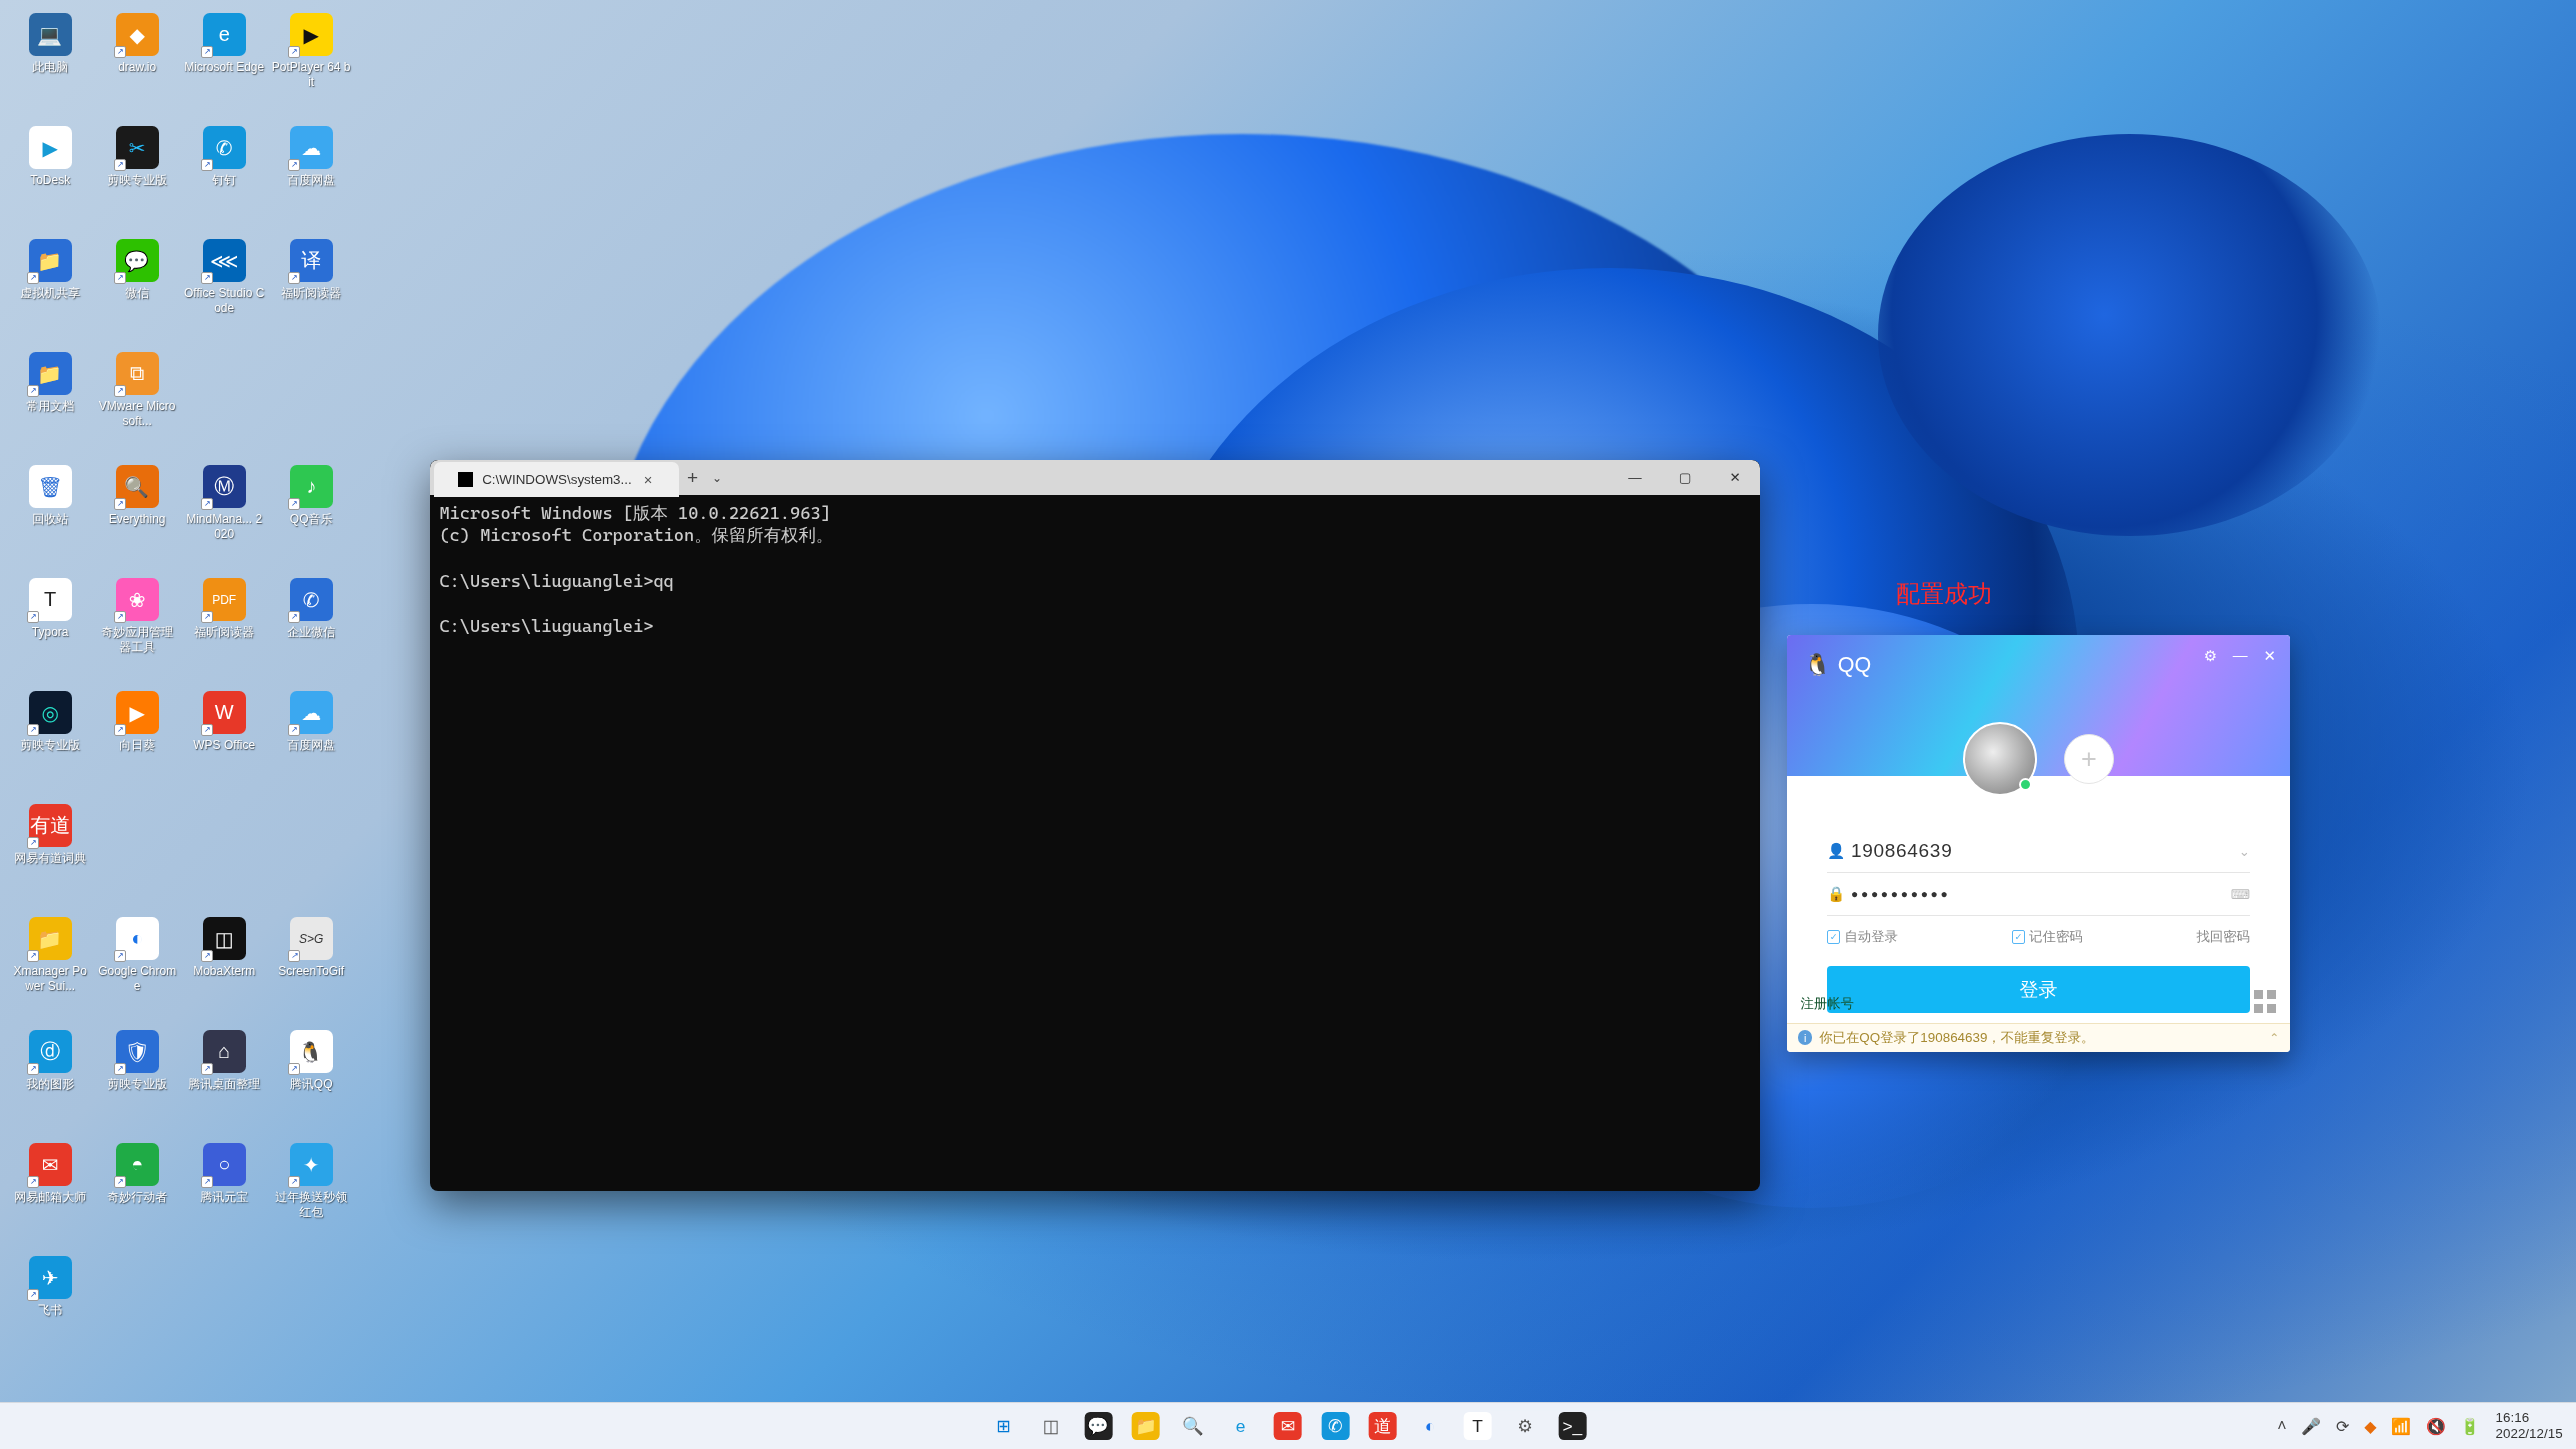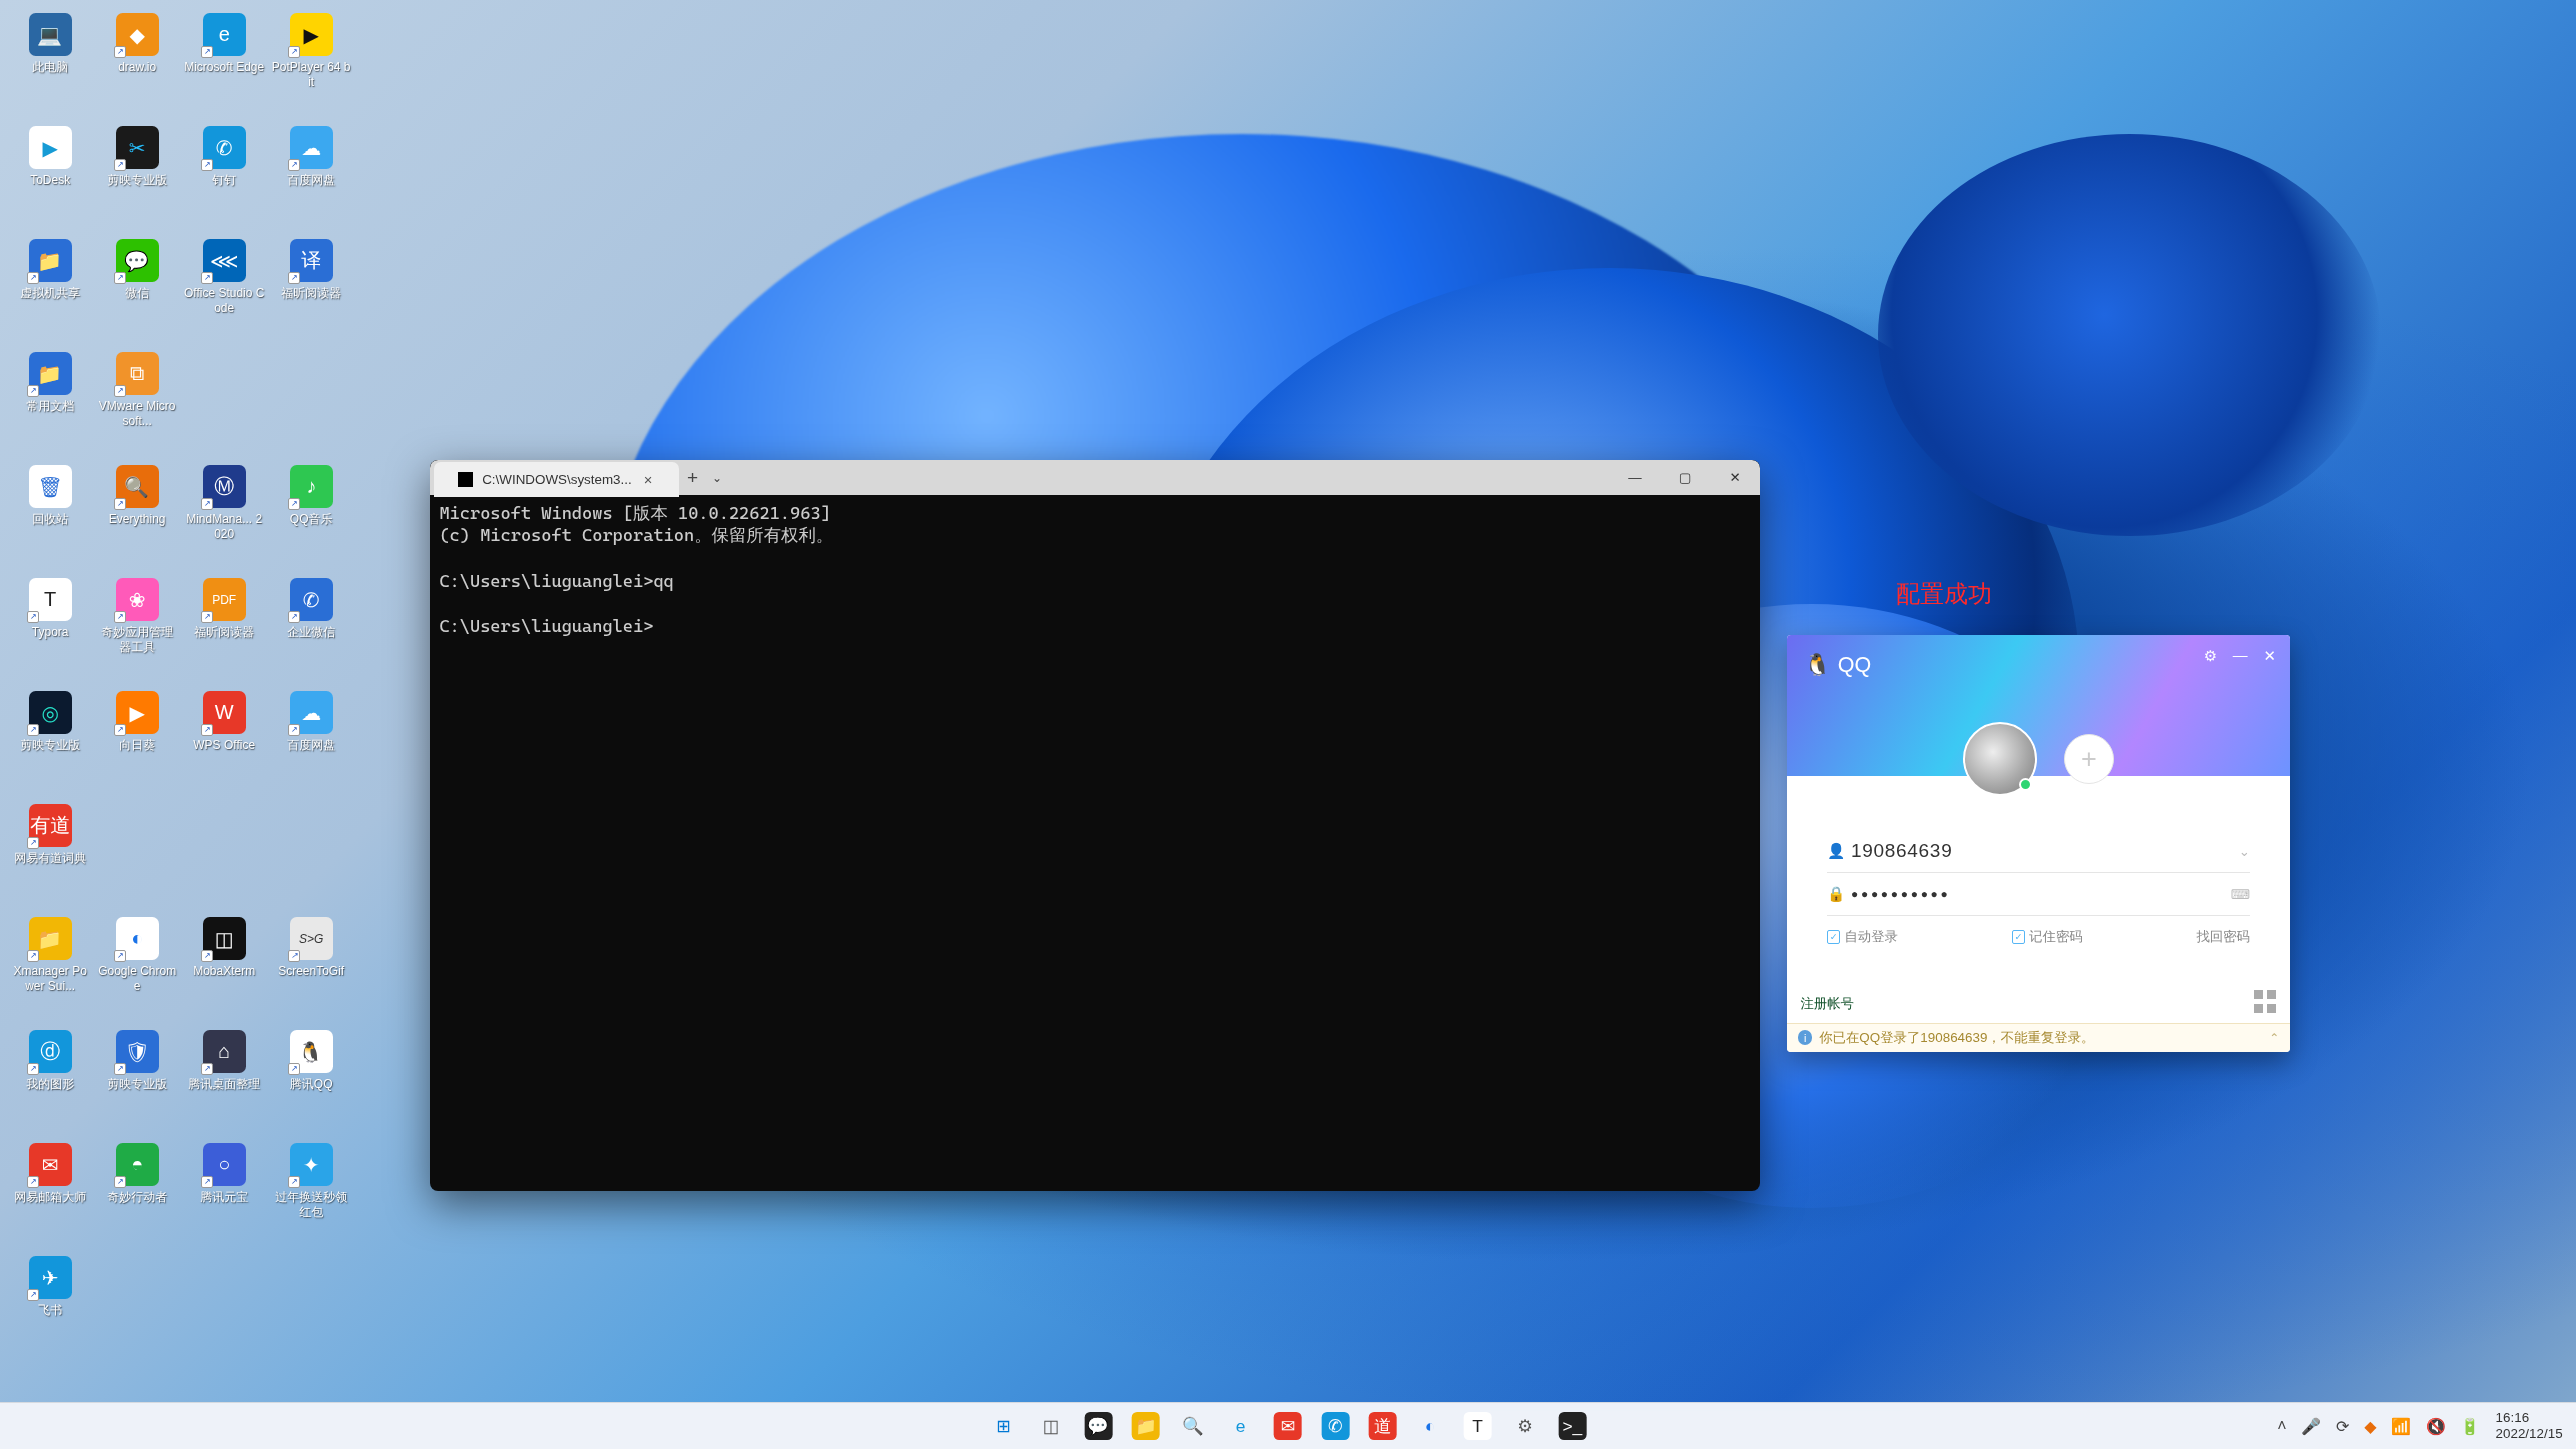--- a/index.html
+++ b/index.html
@@ -643,20 +643,23 @@
       <div class="qq-options">
         <label>
           <span class="qq-chk">✓</span>
           <span>自动登录</span>
         </label>
         <label>
           <span class="qq-chk">✓</span>
           <span>记住密码</span>
         </label>
         <span style="cursor:pointer">找回密码</span>
+      </div>
+      <div class="qq-login-btn">
+        <span>登录</span>
       </div>
       <div class="qq-register">注册帐号</div>
       <div class="qq-qr"></div>
     </div>
     <div class="qq-footer">
       <span class="info-icon">i</span>
       <span>你已在QQ登录了190864639，不能重复登录。</span>
       <span class="expand">⌃</span>
     </div>
   </div>

